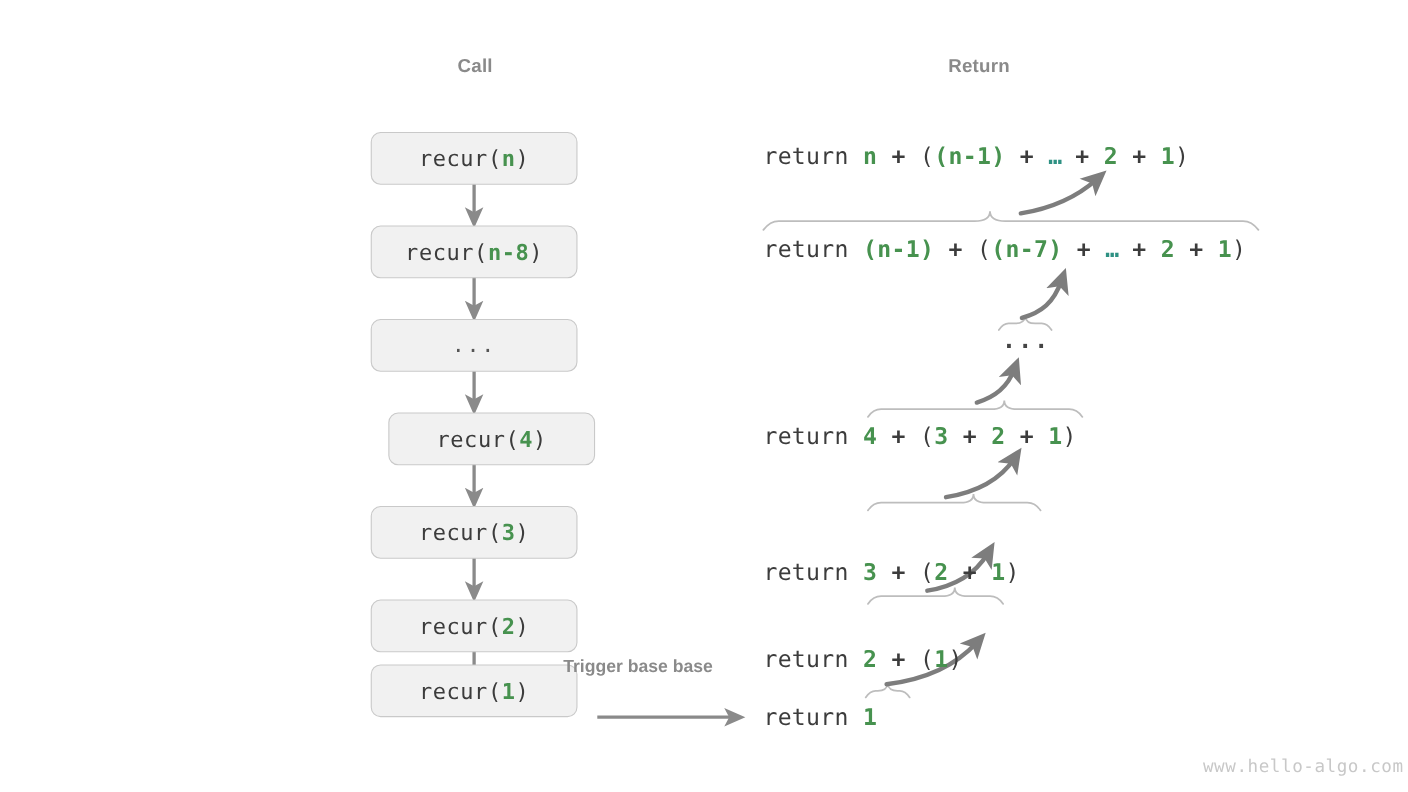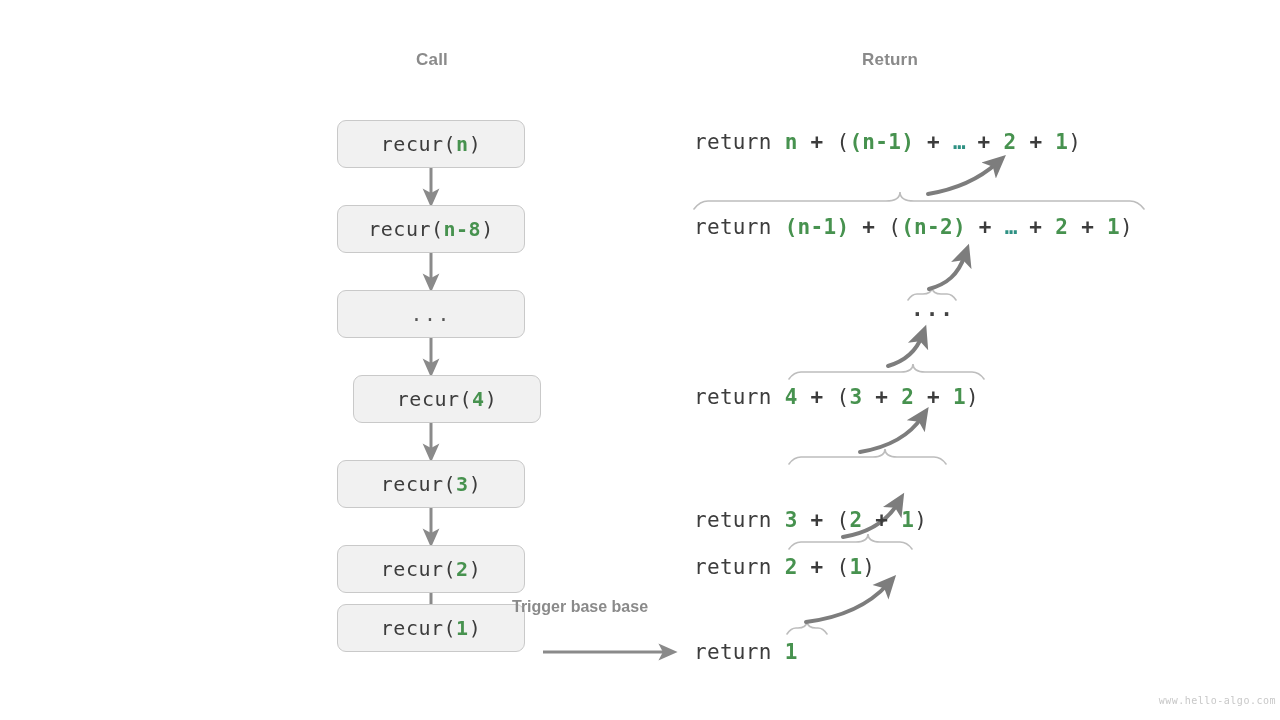--- a/index.html
+++ b/index.html
@@ -55,21 +55,21 @@
   #trigger-label{
     position:absolute;left:512px;top:598px;
     font-family:"Liberation Sans", sans-serif;
     font-weight:bold;font-size:16px;color:#8a8a8a;white-space:nowrap;
   }
 
   
   #watermark{
     position:absolute;right:24px;bottom:14px;
     font-family:"DejaVu Sans Mono","Liberation Mono",monospace;
-    font-size:10px;color:#c8c8c8;letter-spacing:.5px;white-space:nowrap;
+    font-size:16px;color:#c8c8c8;letter-spacing:.5px;white-space:nowrap;
   }
 
   svg.overlay{position:absolute;left:0;top:0;width:1280px;height:720px;pointer-events:none;}
 </style>
 </head>
 <body>
 
 <div id="stage">
 
   <div class="col-header" id="hdr-call">Call</div>
@@ -151,36 +151,36 @@
     <span><span>recur(</span><span class="arg">1</span><span>)</span></span>
   </div>
 
   <div class="ret-row" style="top:128px;">
     <span class="kw">return</span>
     <span class="expr"> <span class="g">n</span> <span class="pl">+</span> <span class="paren">(</span><span class="g">(n-1)</span> <span class="pl">+</span> <span class="gd">…</span> <span class="pl">+</span> <span class="g">2</span> <span class="pl">+</span> <span class="g">1</span><span class="paren">)</span></span>
   </div>
 
   <div class="ret-row" style="top:213px;">
     <span class="kw">return</span>
-    <span class="expr"> <span class="g">(n-1)</span> <span class="pl">+</span> <span class="paren">(</span><span class="g">(n-2)</span> <span class="pl">+</span> <span class="gd">…</span> <span class="pl">+</span> <span class="g">2</span> <span class="pl">+</span> <span class="g">1</span><span class="paren">)</span></span>
+    <span class="expr"> <span class="g">(n-1)</span> <span class="pl">+</span> <span class="paren">(</span><span class="g">(n-7)</span> <span class="pl">+</span> <span class="gd">…</span> <span class="pl">+</span> <span class="g">2</span> <span class="pl">+</span> <span class="g">1</span><span class="paren">)</span></span>
   </div>
 
   <div class="mid-dots" style="left:911px;top:297px;">...</div>
 
   <div class="ret-row" style="top:383px;">
     <span class="kw">return</span>
     <span class="expr"> <span class="g">4</span> <span class="pl">+</span> <span class="paren">(</span><span class="g">3</span> <span class="pl">+</span> <span class="g">2</span> <span class="pl">+</span> <span class="g">1</span><span class="paren">)</span></span>
   </div>
 
   <div class="ret-row" style="top:468px;margin-top:38px;">
     <span class="kw">return</span>
     <span class="expr"> <span class="g">3</span> <span class="pl">+</span> <span class="paren">(</span><span class="g">2</span> <span class="pl">+</span> <span class="g">1</span><span class="paren">)</span></span>
   </div>
 
-  <div class="ret-row" style="top:553px;">
+  <div class="ret-row" style="top:585px;">
     <span class="kw">return</span>
     <span class="expr"> <span class="g">2</span> <span class="pl">+</span> <span class="paren">(</span><span class="g">1</span><span class="paren">)</span></span>
   </div>
 
   <div class="ret-row" style="top:638px;">
     <span class="kw">return</span>
     <span class="expr"> <span class="g">1</span></span>
   </div>
 
   <div id="trigger-label">Trigger base base</div>

